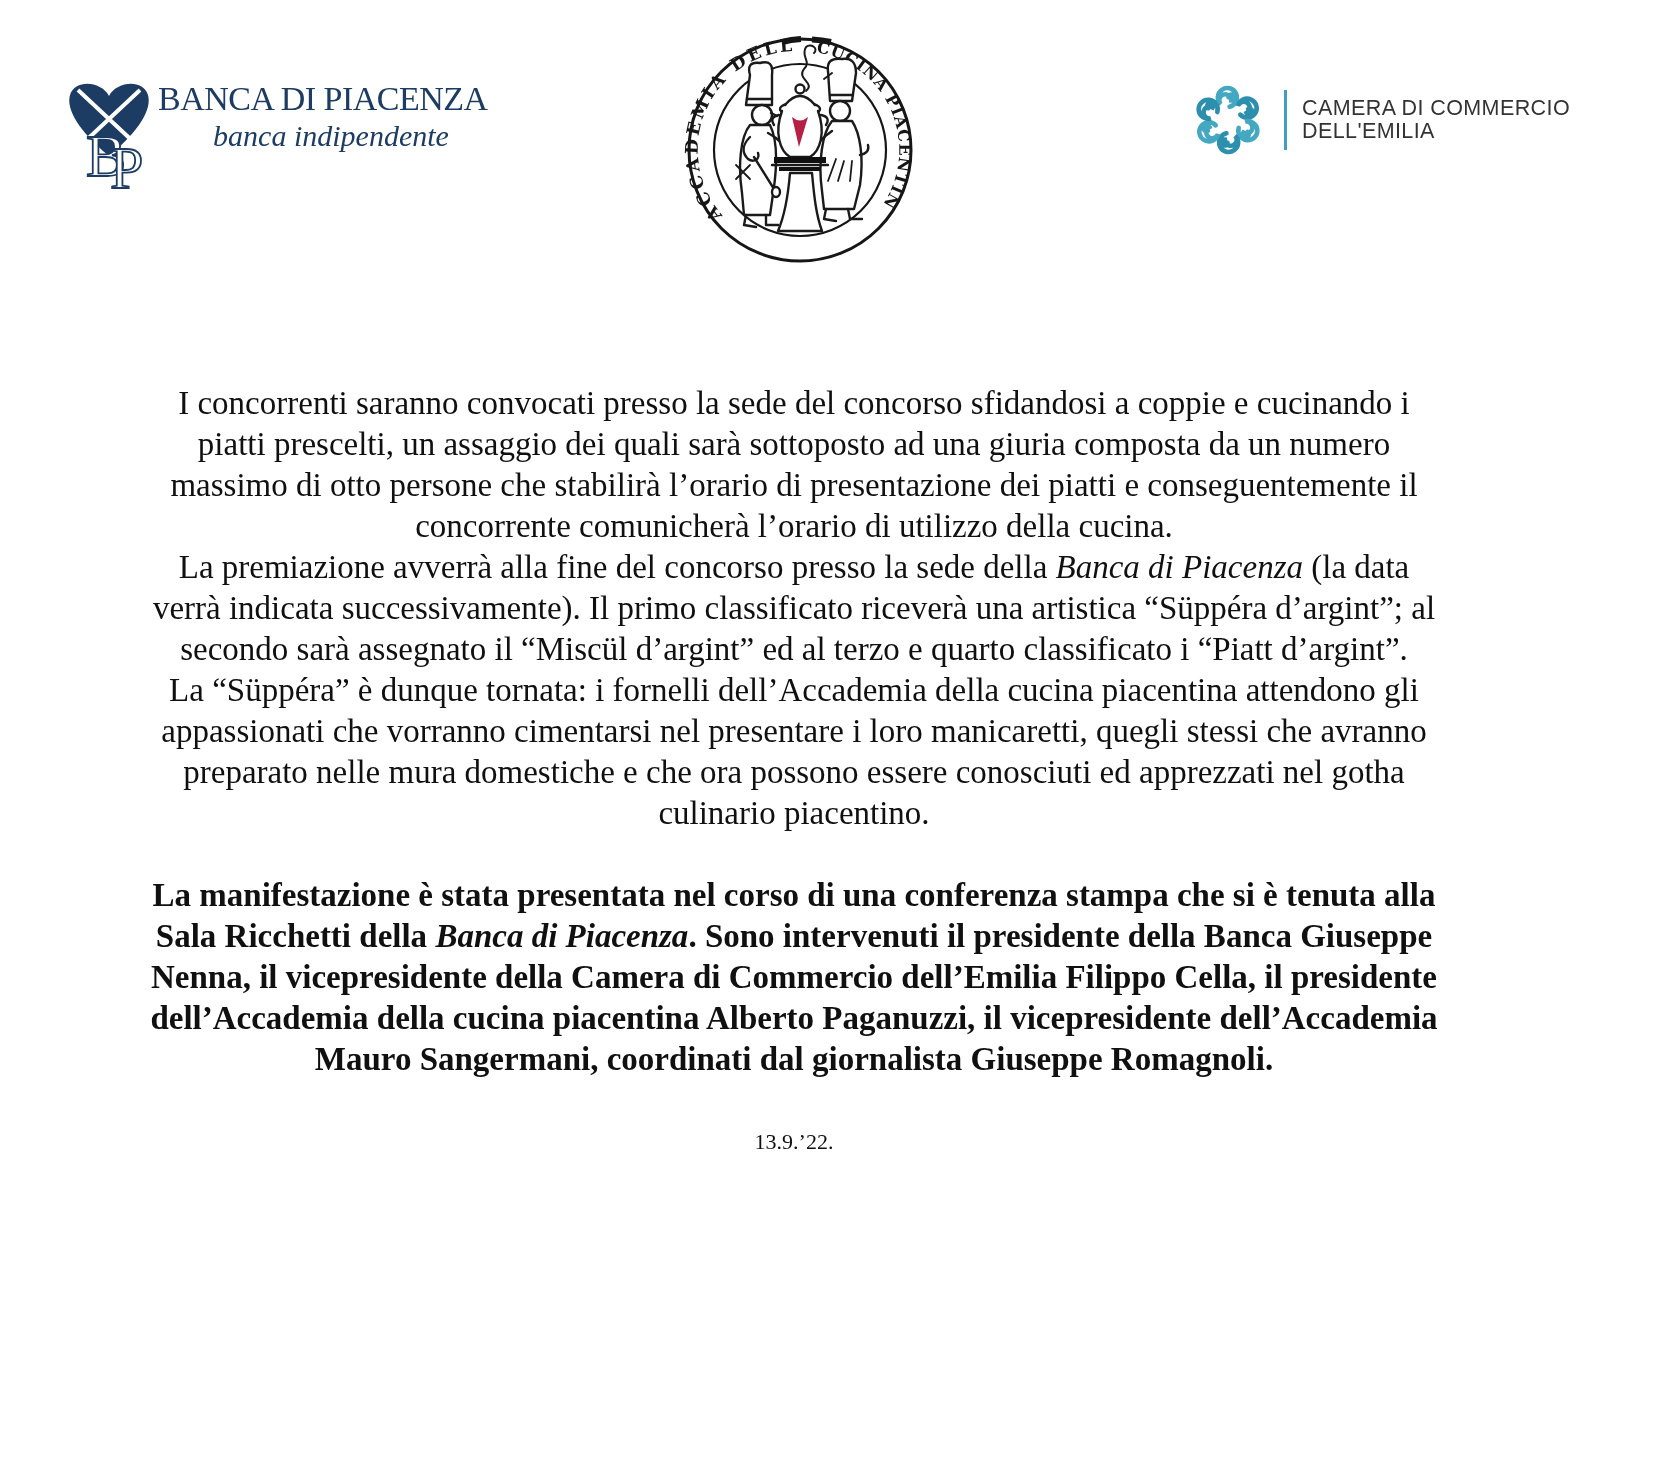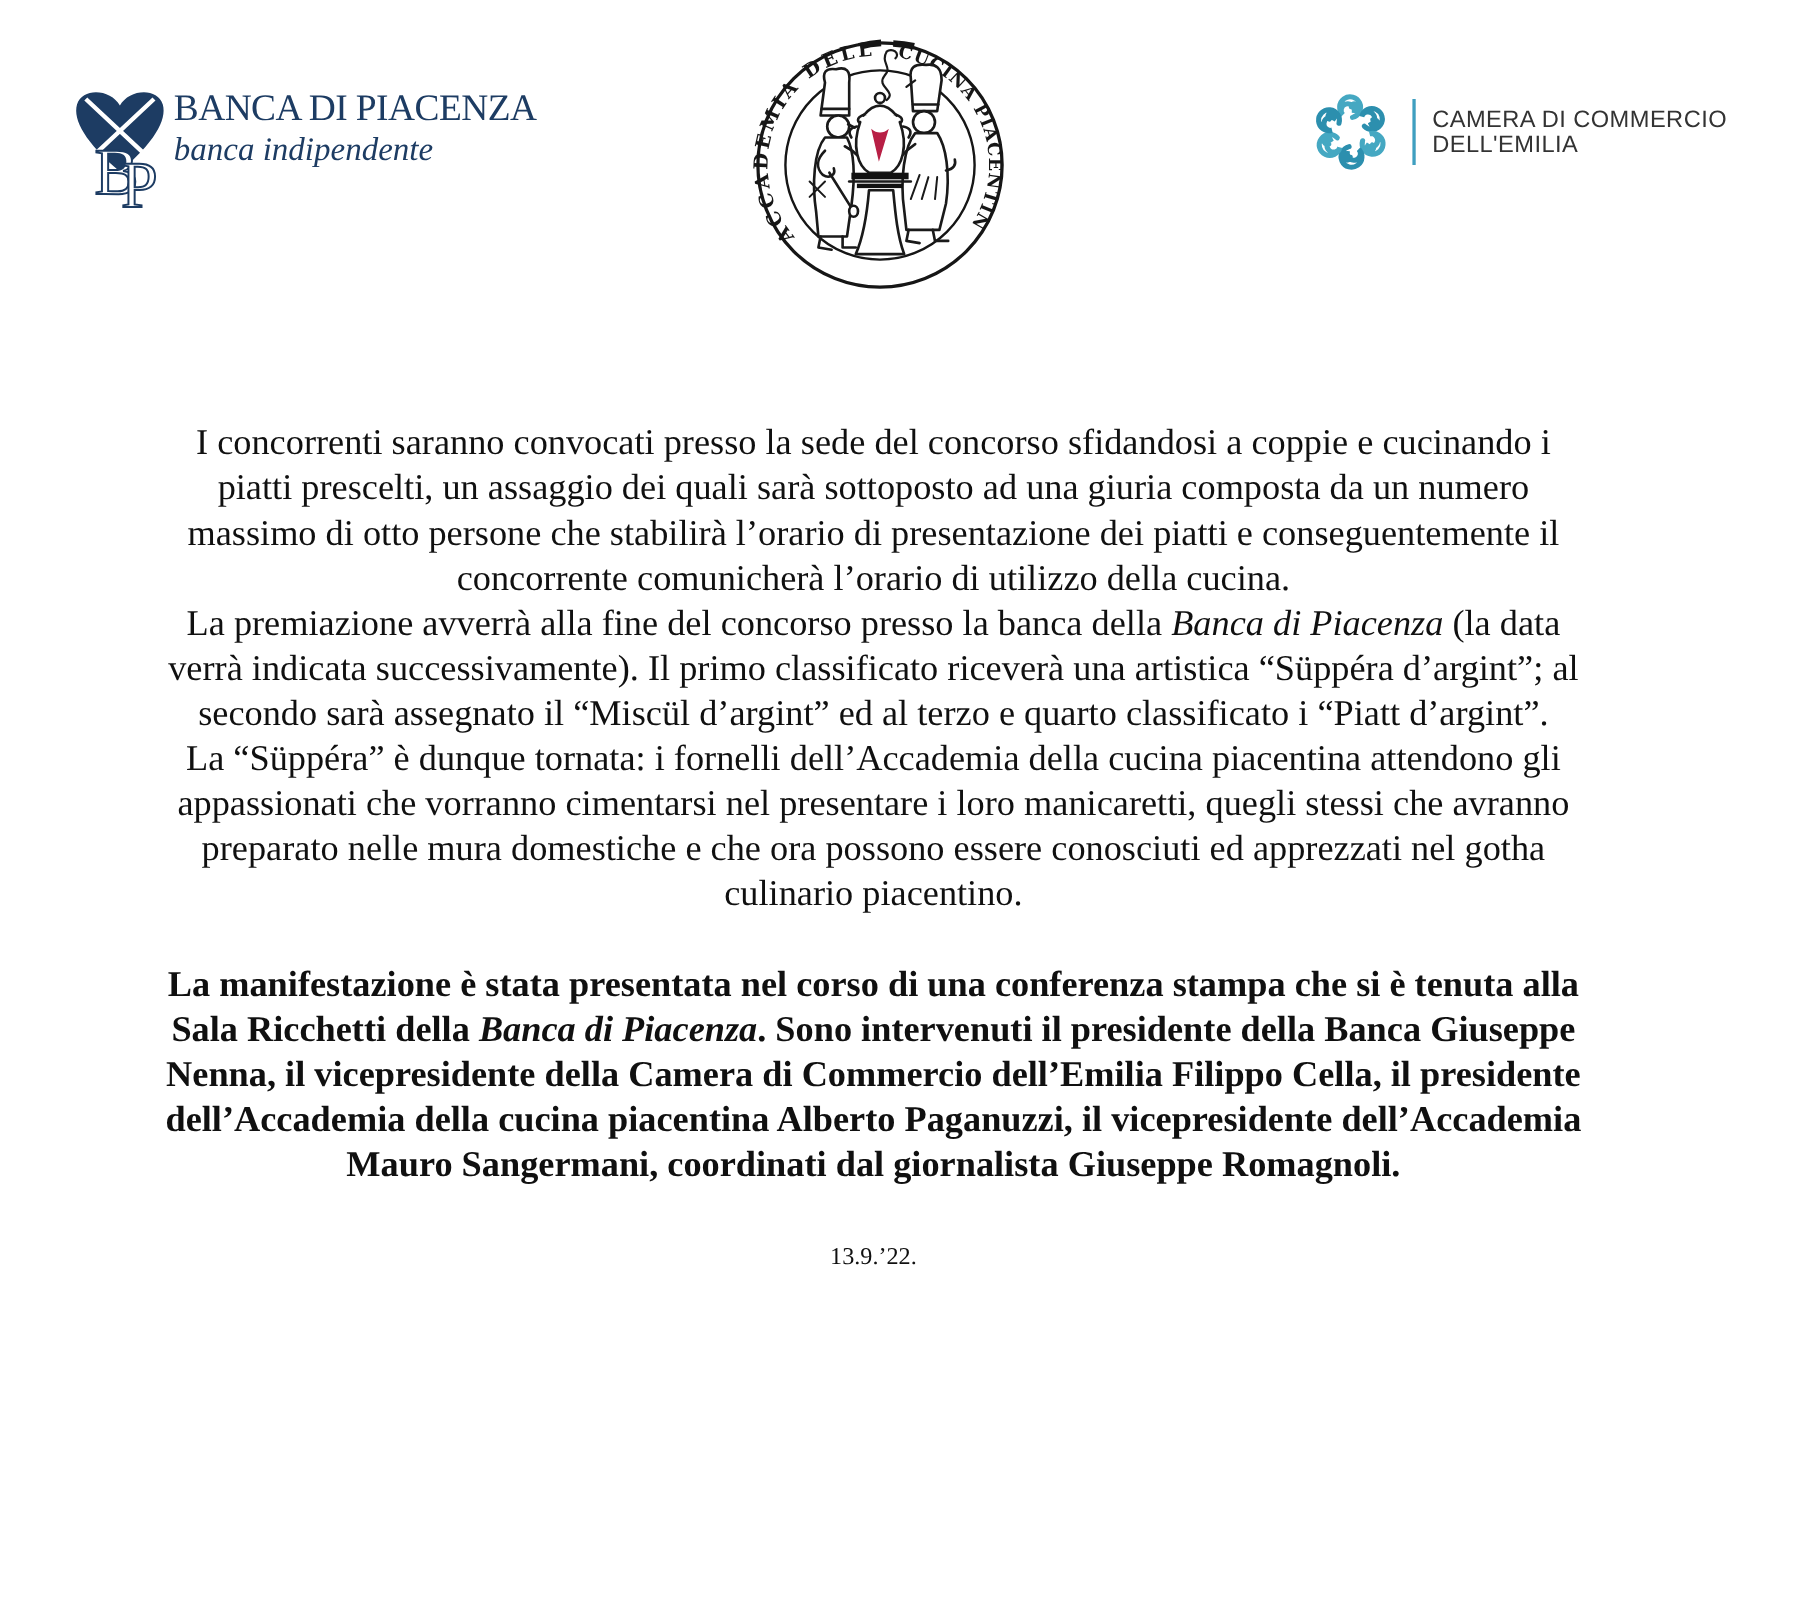--- a/index.html
+++ b/index.html
@@ -9,21 +9,21 @@
   }
   
   .logo-banca{position:absolute;left:66px;top:76px;}
   .bp-mark{position:absolute;left:0;top:2px;width:86px;height:120px;}
   .banca-text{position:absolute;left:92px;top:4px;width:346px;}
   .banca-name{
     font-size:34px;letter-spacing:-0.5px;color:#1d3c63;white-space:nowrap;
     font-family:"Liberation Serif",serif;
   }
   .banca-tagline{
-    font-size:30px;font-style:italic;color:#1d3c63;text-align:left;margin-top:1px;
+    font-size:30px;font-style:italic;color:#1d3c63;text-align:center;margin-top:1px;
     font-family:"Liberation Serif",serif;
   }
   
   .logo-accademia{position:absolute;left:684px;top:35px;width:232px;height:230px;}
   
   .logo-camera{position:absolute;left:1188px;top:80px;display:flex;align-items:center;}
   .camera-icon{width:80px;height:80px;flex:0 0 auto;}
   .camera-divider{width:3px;height:60px;background:#3f9fc0;margin:0 15px 0 16px;flex:0 0 auto;}
   .camera-text{
     font-family:"Liberation Sans","DejaVu Sans",sans-serif;
@@ -131,19 +131,19 @@
       <div class="camera-divider"></div>
       <div class="camera-text">
         <div>CAMERA DI COMMERCIO</div>
         <div>DELL'EMILIA</div>
       </div>
     </div>
   </header>
 
   <main class="body-text">
     <p><span>I concorrenti saranno convocati presso la sede del concorso sfidandosi a coppie e cucinando i piatti prescelti, un assaggio dei quali sarà sottoposto ad una giuria composta da un numero massimo di otto persone che stabilirà l’orario di presentazione dei piatti e conseguentemente il concorrente comunicherà l’orario di utilizzo della cucina.</span></p>
-    <p><span>La premiazione avverrà alla fine del concorso presso la banca della </span><span class="seg-i">Banca di Piacenza</span><span> (la data verrà indicata successivamente). Il primo classificato riceverà una artistica “Süppéra d’argint”; al secondo sarà assegnato il “Miscül d’argint” ed al terzo e quarto classificato i “Piatt d’argint”.</span></p>
+    <p><span>La premiazione avverrà alla fine del concorso presso la sede della </span><span class="seg-i">Banca di Piacenza</span><span> (la data verrà indicata successivamente). Il primo classificato riceverà una artistica “Süppéra d’argint”; al secondo sarà assegnato il “Miscül d’argint” ed al terzo e quarto classificato i “Piatt d’argint”.</span></p>
     <p><span>La “Süppéra” è dunque tornata: i fornelli dell’Accademia della cucina piacentina attendono gli appassionati che vorranno cimentarsi nel presentare i loro manicaretti, quegli stessi che avranno preparato nelle mura domestiche e che ora possono essere conosciuti ed apprezzati nel gotha culinario piacentino.</span></p>
     <p class="gap"><span class="seg-b">La manifestazione è stata presentata nel corso di una conferenza stampa che si è tenuta alla Sala Ricchetti della </span><span class="seg-i seg-b">Banca di Piacenza</span><span class="seg-b">. Sono intervenuti il presidente della Banca Giuseppe Nenna, il vicepresidente della Camera di Commercio dell’Emilia Filippo Cella, il presidente dell’Accademia della cucina piacentina Alberto Paganuzzi, il vicepresidente dell’Accademia Mauro Sangermani, coordinati dal giornalista Giuseppe Romagnoli.</span></p>
     <p class="gap date-line">13.9.’22.</p>
   </main>
 
 </div>
 
 </body></html>

